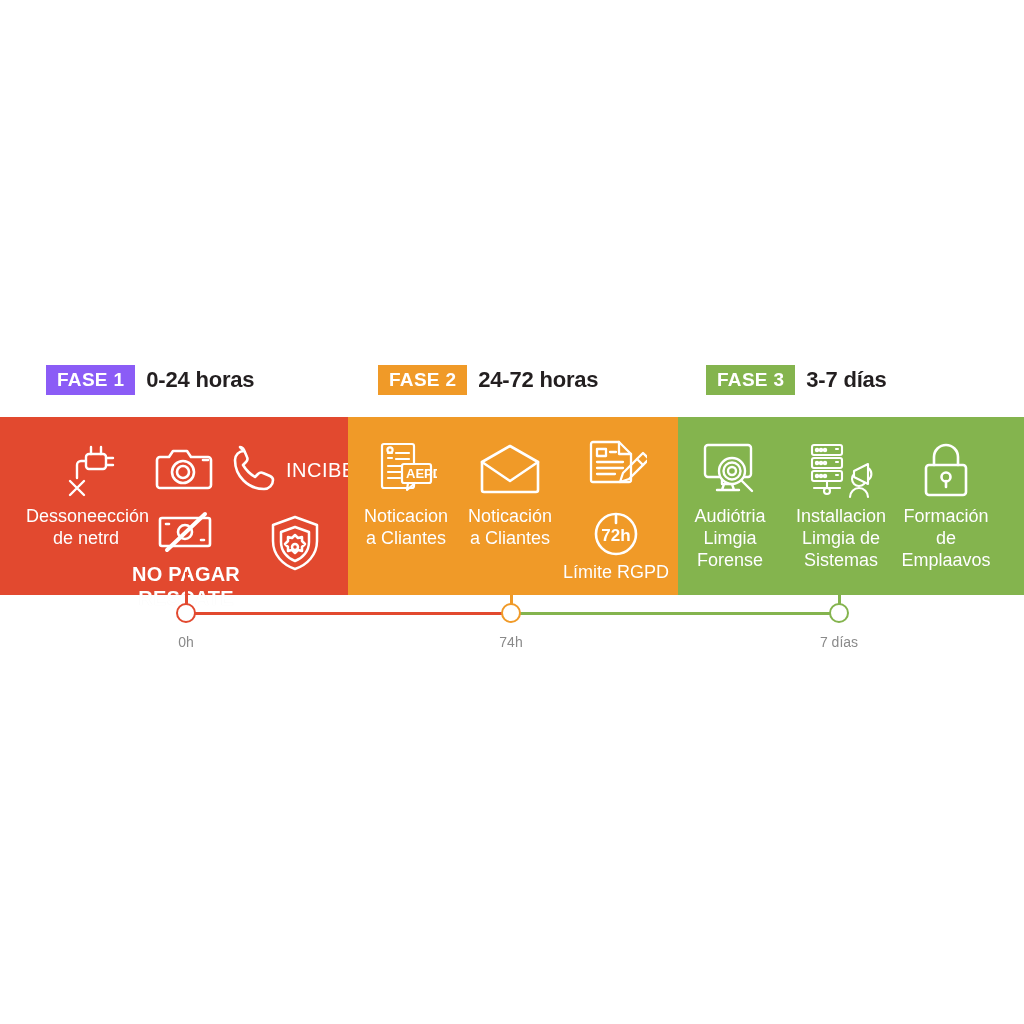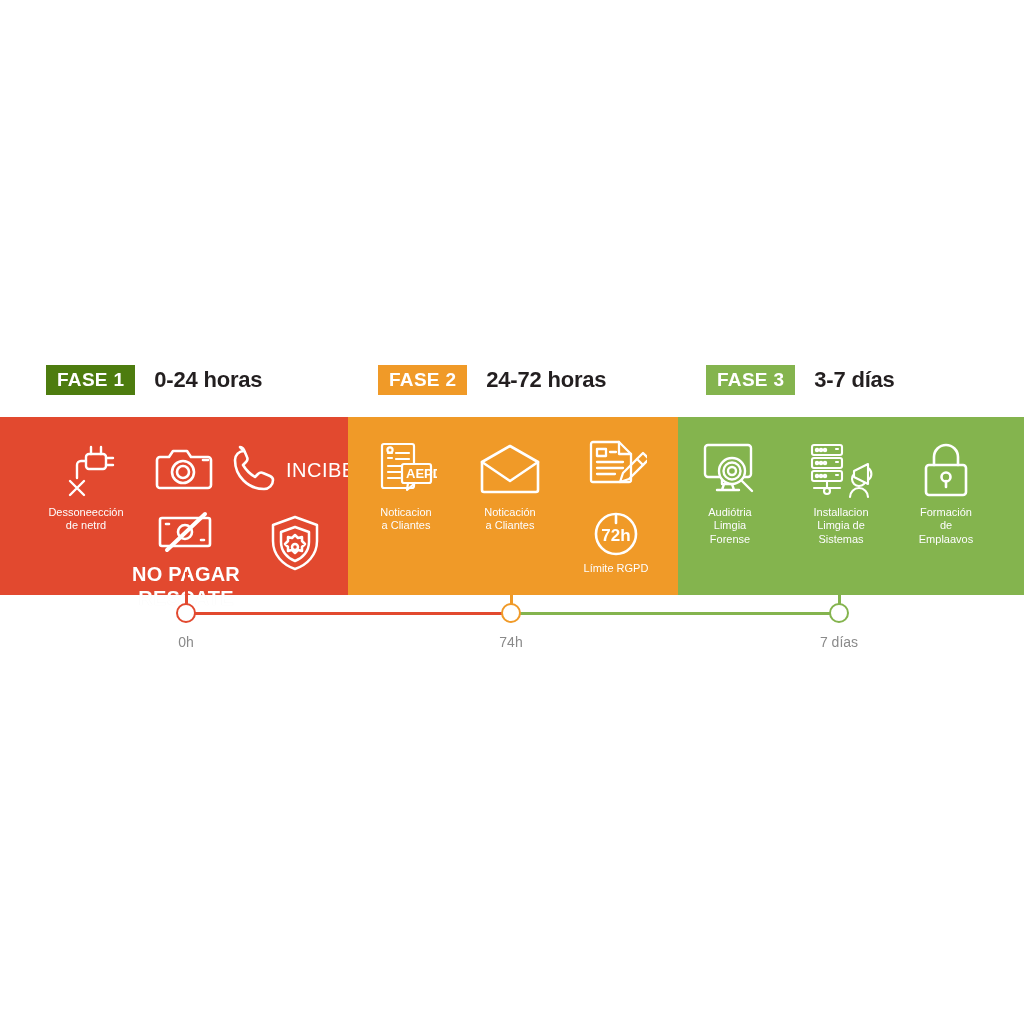--- a/index.html
+++ b/index.html
@@ -46,21 +46,20 @@
     font-weight: bold;
     letter-spacing: 0.3px;
     line-height: 1;
   }
   .phase-range {
     font-size: 22px;
     font-weight: bold;
     color: #231f20;
     letter-spacing: -0.2px;
     white-space: nowrap;
-    margin-left: 8px;
   }
 
   
   .bands {
     position: absolute;
     left: 0;
     top: 417px;
     width: 1024px;
     height: 178px;
   }
@@ -81,21 +80,21 @@
     text-align: center;
     color: #ffffff;
   }
   .item .icon-wrap {
     height: 62px;
     display: flex;
     align-items: center;
     justify-content: center;
   }
   .item .item-label {
-    font-size: 11px;
+    font-size: 18px;
     line-height: 1.22;
     color: #ffffff;
     margin-top: 5px;
     text-shadow: 0 0 1px rgba(0,0,0,0.05);
   }
   .item .item-label.bold {
     font-weight: bold;
     font-size: 20px;
     letter-spacing: 0.2px;
   }
@@ -149,21 +148,21 @@
   }
 </style>
 </head>
 <body style="background: rgb(255, 255, 255);">
 
 <div id="infographic">
 
   <div class="phase-headers">
 
     <div class="phase-header" style="left:46px;">
-      <span class="phase-badge" style="background: #4d7c0f;">FASE 1</span>
+      <span class="phase-badge" style="background: #8b5cf6;">FASE 1</span>
       <span class="phase-range" style="color: rgb(35, 31, 32);">0-24 horas</span>
     </div>
 
     <div class="phase-header" style="left:378px;">
       <span class="phase-badge" style="background: rgb(240, 154, 40);">FASE 2</span>
       <span class="phase-range" style="color: rgb(35, 31, 32);">24-72 horas</span>
     </div>
 
     <div class="phase-header" style="left:706px;">
       <span class="phase-badge" style="background: rgb(132, 180, 78);">FASE 3</span>

